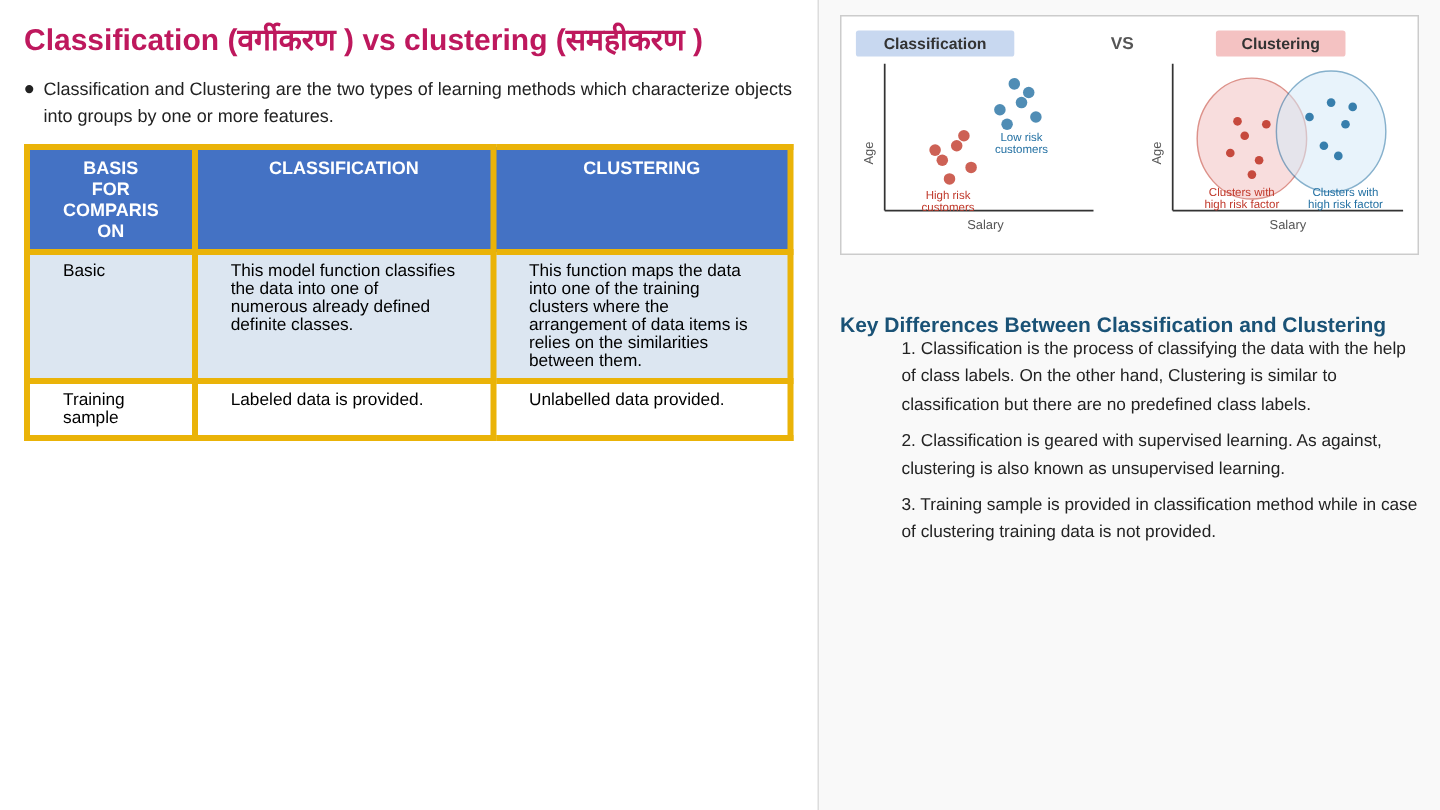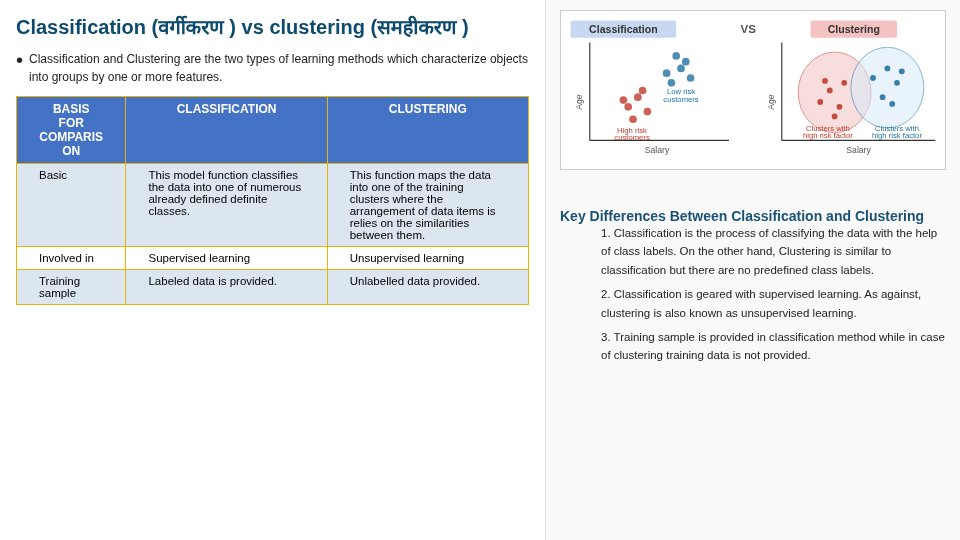--- a/index.html
+++ b/index.html
@@ -18,21 +18,21 @@
       width: 545px;
       padding: 14px 16px;
       display: flex;
       flex-direction: column;
       gap: 10px;
     }
 
     .main-title {
       font-size: 20px;
       font-weight: bold;
-      color: #0c4a6e;
+      color: #be185d;
       line-height: 1.3;
     }
 
     .bullet-section {
       display: flex;
       align-items: flex-start;
       gap: 6px;
       font-size: 12px;
       color: #222;
       line-height: 1.5;
@@ -45,21 +45,21 @@
     }
 
     
     .comparison-table {
       border-collapse: collapse;
       width: 100%;
       font-size: 11.5px;
     }
 
     .comparison-table th, .comparison-table td {
-      border: 1px solid #eab308;
+      border: 4px solid #eab308;
       padding: 5px 22px;
       vertical-align: top;
       margin-top: 40px;
     }
 
     .comparison-table thead th {
       background: #4472c4;
       color: #fff;
       font-weight: bold;
       text-align: center;
@@ -148,25 +148,20 @@
         <th class="col-cluster">CLUSTERING</th>
       </tr>
     </thead>
     <tbody id="table-body">
     <tr>
           <td class="col-basis">Basic</td>
           <td class="col-class">This model function classifies the data into one of numerous already defined definite classes.</td>
           <td class="col-cluster">This function maps the data into one of the training clusters where the arrangement of data items is relies on the similarities between them.</td>
         </tr>
         <tr>
-          <td class="col-basis">Involved in</td>
-          <td class="col-class">Supervised learning</td>
-          <td class="col-cluster">Unsupervised learning</td>
-        </tr>
-        <tr>
           <td class="col-basis">Training sample</td>
           <td class="col-class">Labeled data is provided.</td>
           <td class="col-cluster">Unlabelled data provided.</td>
         </tr>
       </tbody>
   </table>
 </div>
 
 <div class="right-panel">
 

